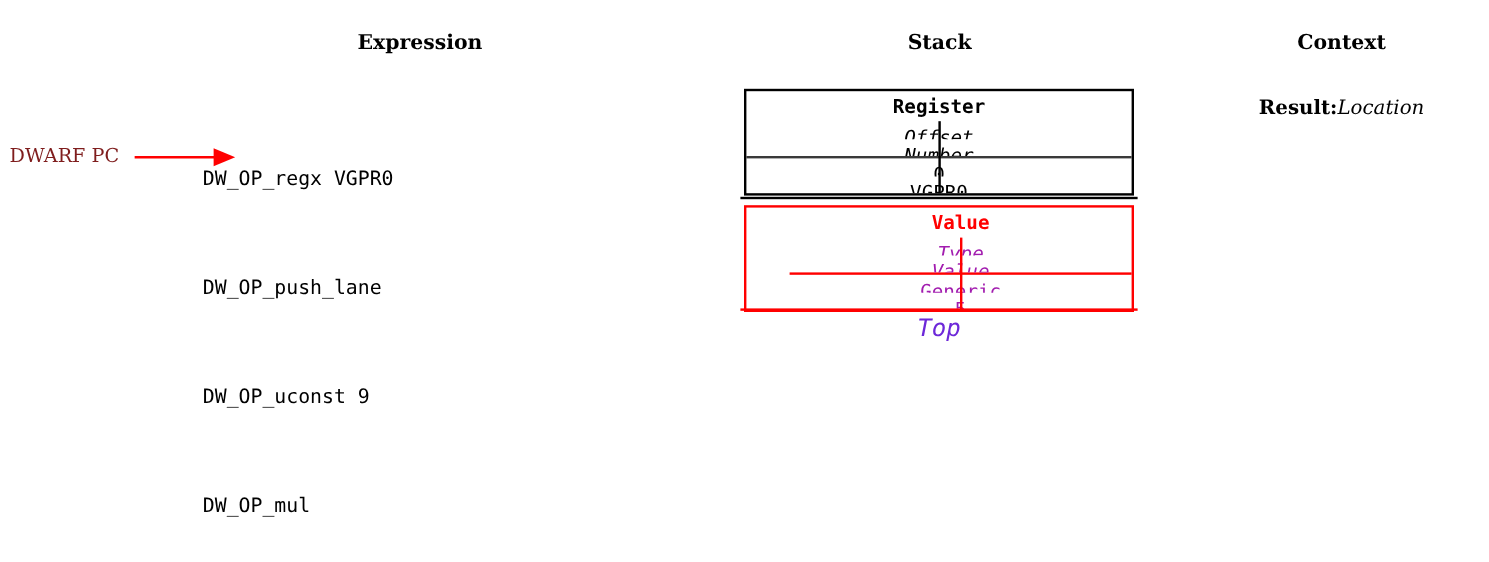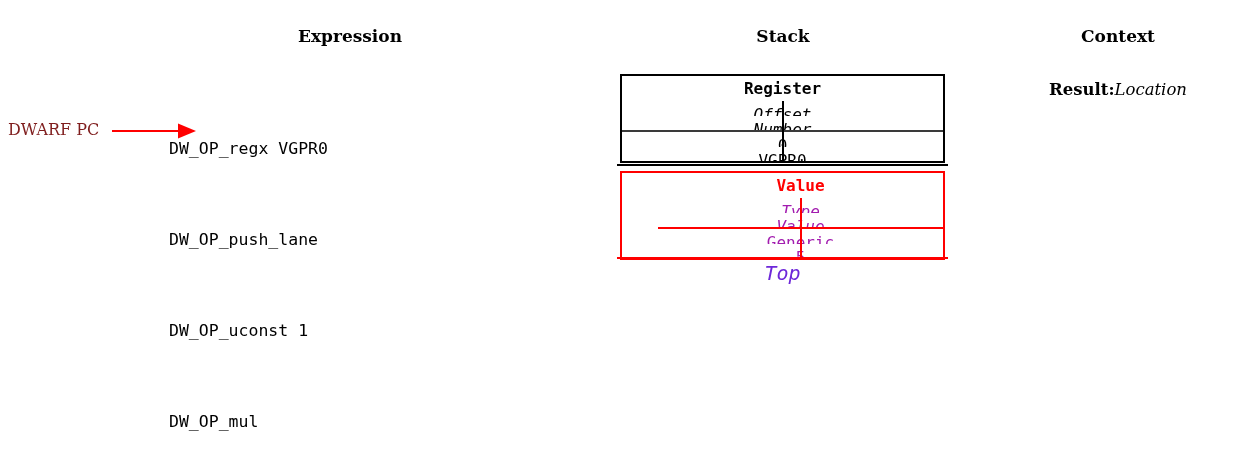--- a/index.html
+++ b/index.html
@@ -173,21 +173,21 @@
 
 <div id="heading-expression" class="col-heading">Expression</div>
 
 <div id="heading-stack" class="col-heading">Stack</div>
 
 <div id="heading-context" class="col-heading">Context</div>
 
 <div id="expression-list">
   <span class="expr-line">DW_OP_regx VGPR0</span>
   <span class="expr-line">DW_OP_push_lane</span>
-  <span class="expr-line">DW_OP_uconst 1</span>
+  <span class="expr-line">DW_OP_uconst 9</span>
   <span class="expr-line">DW_OP_mul</span>
   
   
   
   
   
   
   
   
 </div>

